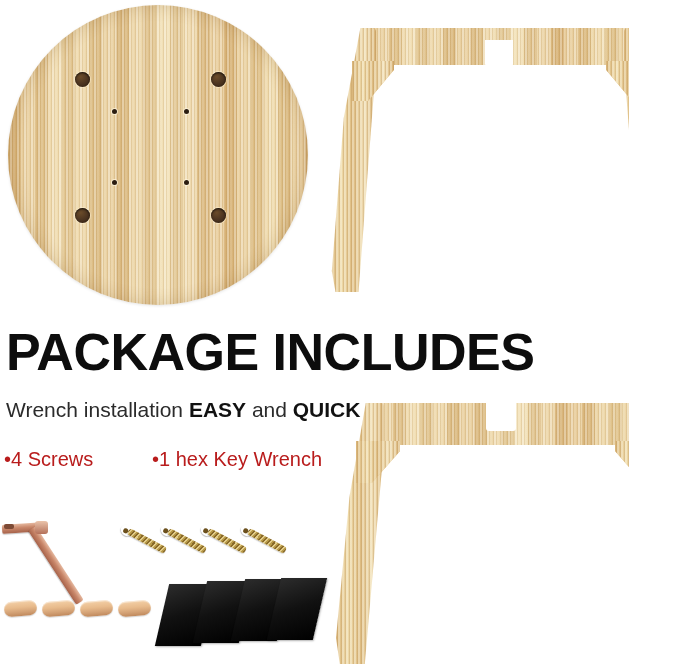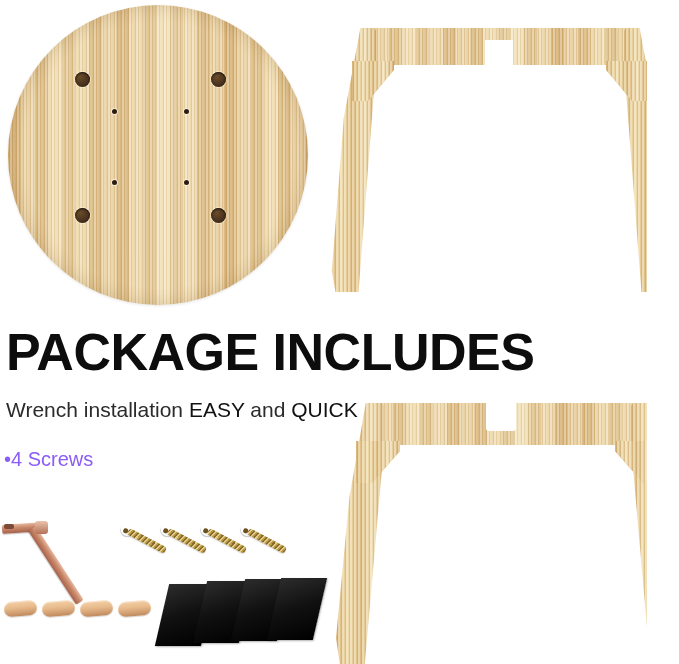--- a/index.html
+++ b/index.html
@@ -7,21 +7,20 @@
   body{
     font-family:"Liberation Sans","DejaVu Sans",sans-serif;
     -webkit-font-smoothing:antialiased;
   }
   #stage{
     position:relative;
     width:629px;
     height:664px;
     background:#ffffff;
     overflow:hidden;
-    padding-left:18px;
   }
 
   
   .bamboo{
     background-color:#e3c48c;
     background-image:
       repeating-linear-gradient(90deg,
         rgba(255,255,255,.00) 0px,
         rgba(255,255,255,.00) 1px,
         rgba(160,112,50,.16) 1px,
@@ -90,28 +89,28 @@
   #heading{
     position:absolute; left:6px; top:326px;
     font-size:52px; font-weight:bold; letter-spacing:-0.5px;
     color:#0d0d0d; line-height:1;
     white-space:nowrap;
   }
   #subtitle{
     position:absolute; left:6px; top:398px;
     font-size:21px; color:#2b2b2b; white-space:nowrap;
   }
-  #subtitle b{ font-weight:normal; color:#111; }
+  #subtitle b{ font-weight:bold; color:#111; }
   #itemlist{
     position:absolute; left:4px; top:448px;
     width:330px;
     display:grid;
     grid-template-columns:148px 180px;
     row-gap:5px;
-    font-size:20px; color:#8b5cf6;
+    font-size:20px; color:#b91c1c;
   }
   #itemlist .li{ white-space:nowrap; }
   #itemlist .li .dot{ font-size:20px; }
 
   
   .hw{ position:absolute; }
   .wrench-arm{ position:absolute; border-radius:2px;
     background:linear-gradient(180deg,#e6b9a0 0%,#c9876a 45%,#a6624a 100%);
     box-shadow:0 1px 1px rgba(0,0,0,.22);
   }
@@ -198,20 +197,21 @@
     <div class="leg bamboo-v" style="left:279px; top:38px; width:44px; height:42px;
                 clip-path:polygon(0% 0%, 100% 0%, 100% 100%, 64% 100%, 0% 24%);"></div>
   </div>
 
   <div id="heading">PACKAGE INCLUDES</div>
 
   <div id="subtitle"><span>Wrench installation </span><b>EASY</b><span> and </span><b>QUICK</b></div>
 
   <div id="itemlist">
     <div class="li"><span class="dot">•</span><span>4 Screws</span></div>
+    <div class="li"><span class="dot">•</span><span>1 hex Key Wrench</span></div>
   </div>
 
   <div class="hw" style="left:2px; top:512px; width:126px; height:78px;">
     <div class="wrench-arm" style="left:0px; top:10px; width:42px; height:9px; transform:rotate(-4deg); transform-origin:right center;"></div>
     <div class="wrench-arm" style="left:30px; top:12px; width:88px; height:9px; transform:rotate(57deg); transform-origin:left center;"></div>
     <div style="position:absolute;left:33px;top:9px;width:13px;height:13px;border-radius:3px;
                 background:linear-gradient(180deg,#eac3aa,#b4715a);"></div>
     <div style="position:absolute;left:2px;top:12px;width:10px;height:5px;border-radius:2px;
                 background:#7d4a35;"></div>
   </div>

